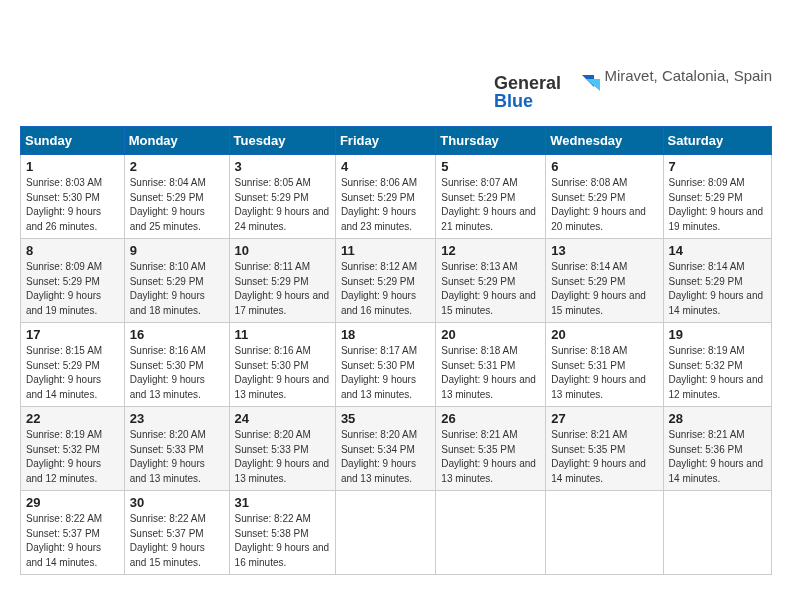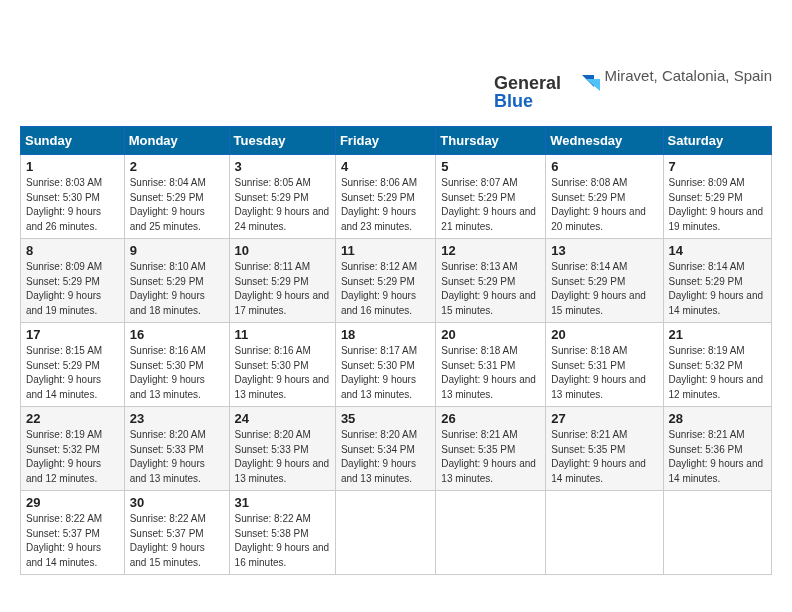--- a/index.html
+++ b/index.html
@@ -184,21 +184,21 @@
       </td>
         <td>
         <span class="day-num">20</span>
         <span class="day-info">Sunrise: 8:18 AM<br>Sunset: 5:31 PM<br>Daylight: 9 hours and 13 minutes.</span>
       </td>
         <td>
         <span class="day-num">20</span>
         <span class="day-info">Sunrise: 8:18 AM<br>Sunset: 5:31 PM<br>Daylight: 9 hours and 13 minutes.</span>
       </td>
         <td>
-        <span class="day-num">21</span>
+        <span class="day-num">19</span>
         <span class="day-info">Sunrise: 8:19 AM<br>Sunset: 5:32 PM<br>Daylight: 9 hours and 12 minutes.</span>
       </td>
       </tr>
       <tr>
         <td>
         <span class="day-num">22</span>
         <span class="day-info">Sunrise: 8:19 AM<br>Sunset: 5:32 PM<br>Daylight: 9 hours and 12 minutes.</span>
       </td>
         <td>
         <span class="day-num">23</span>

